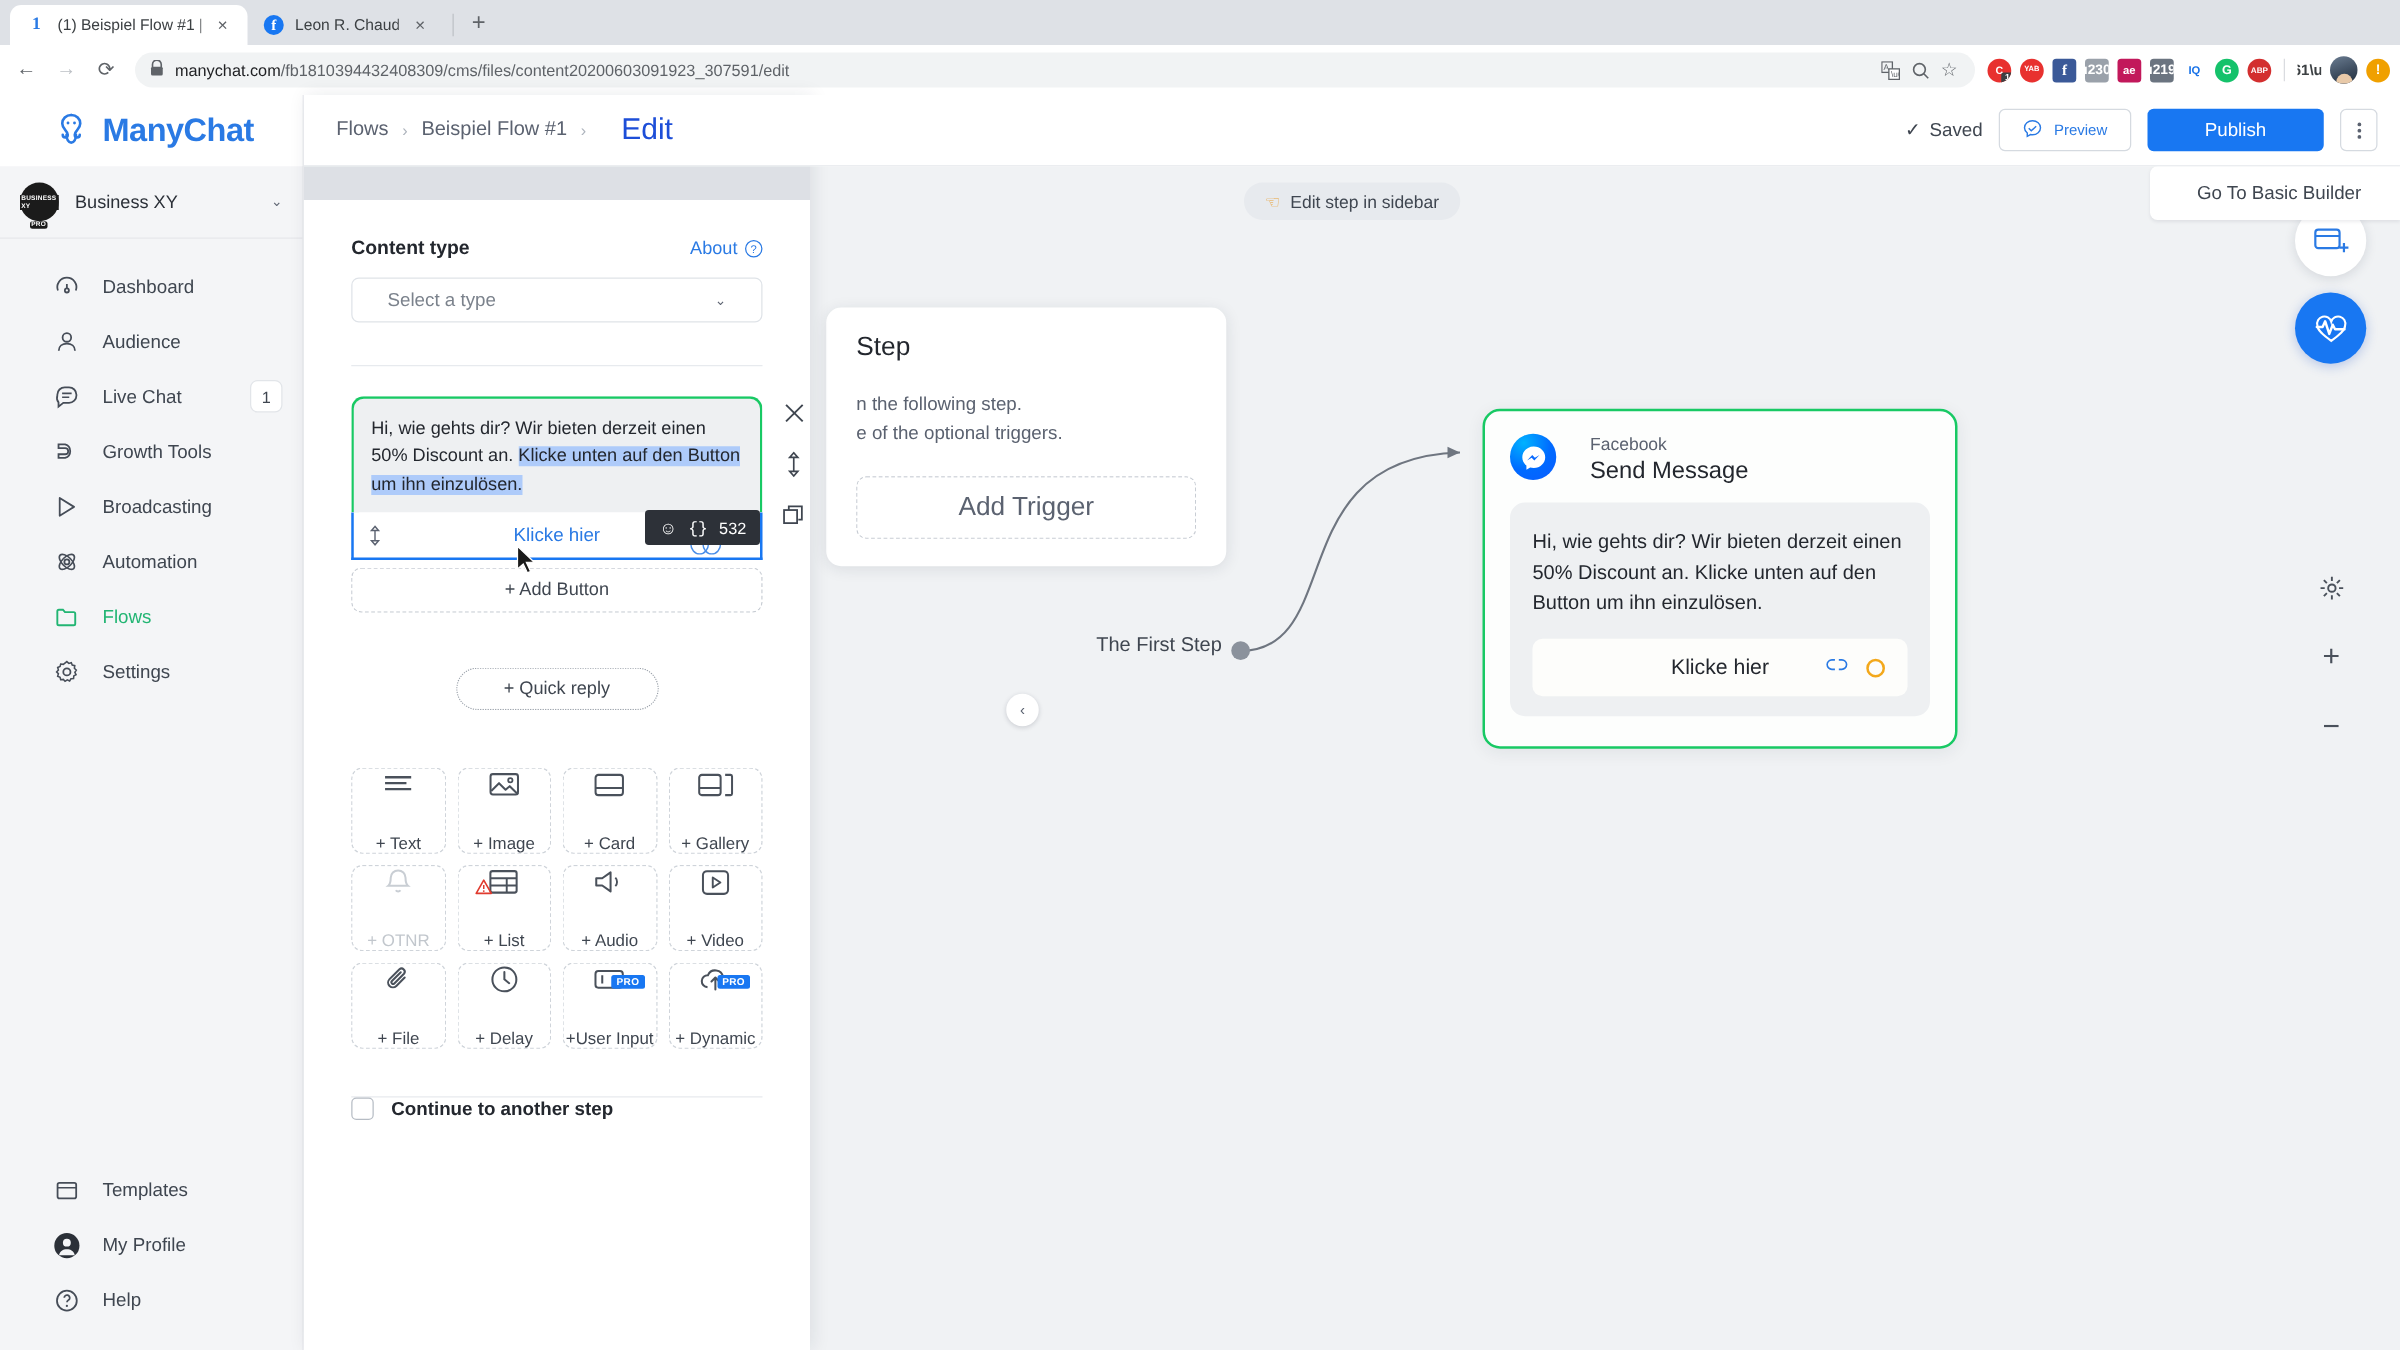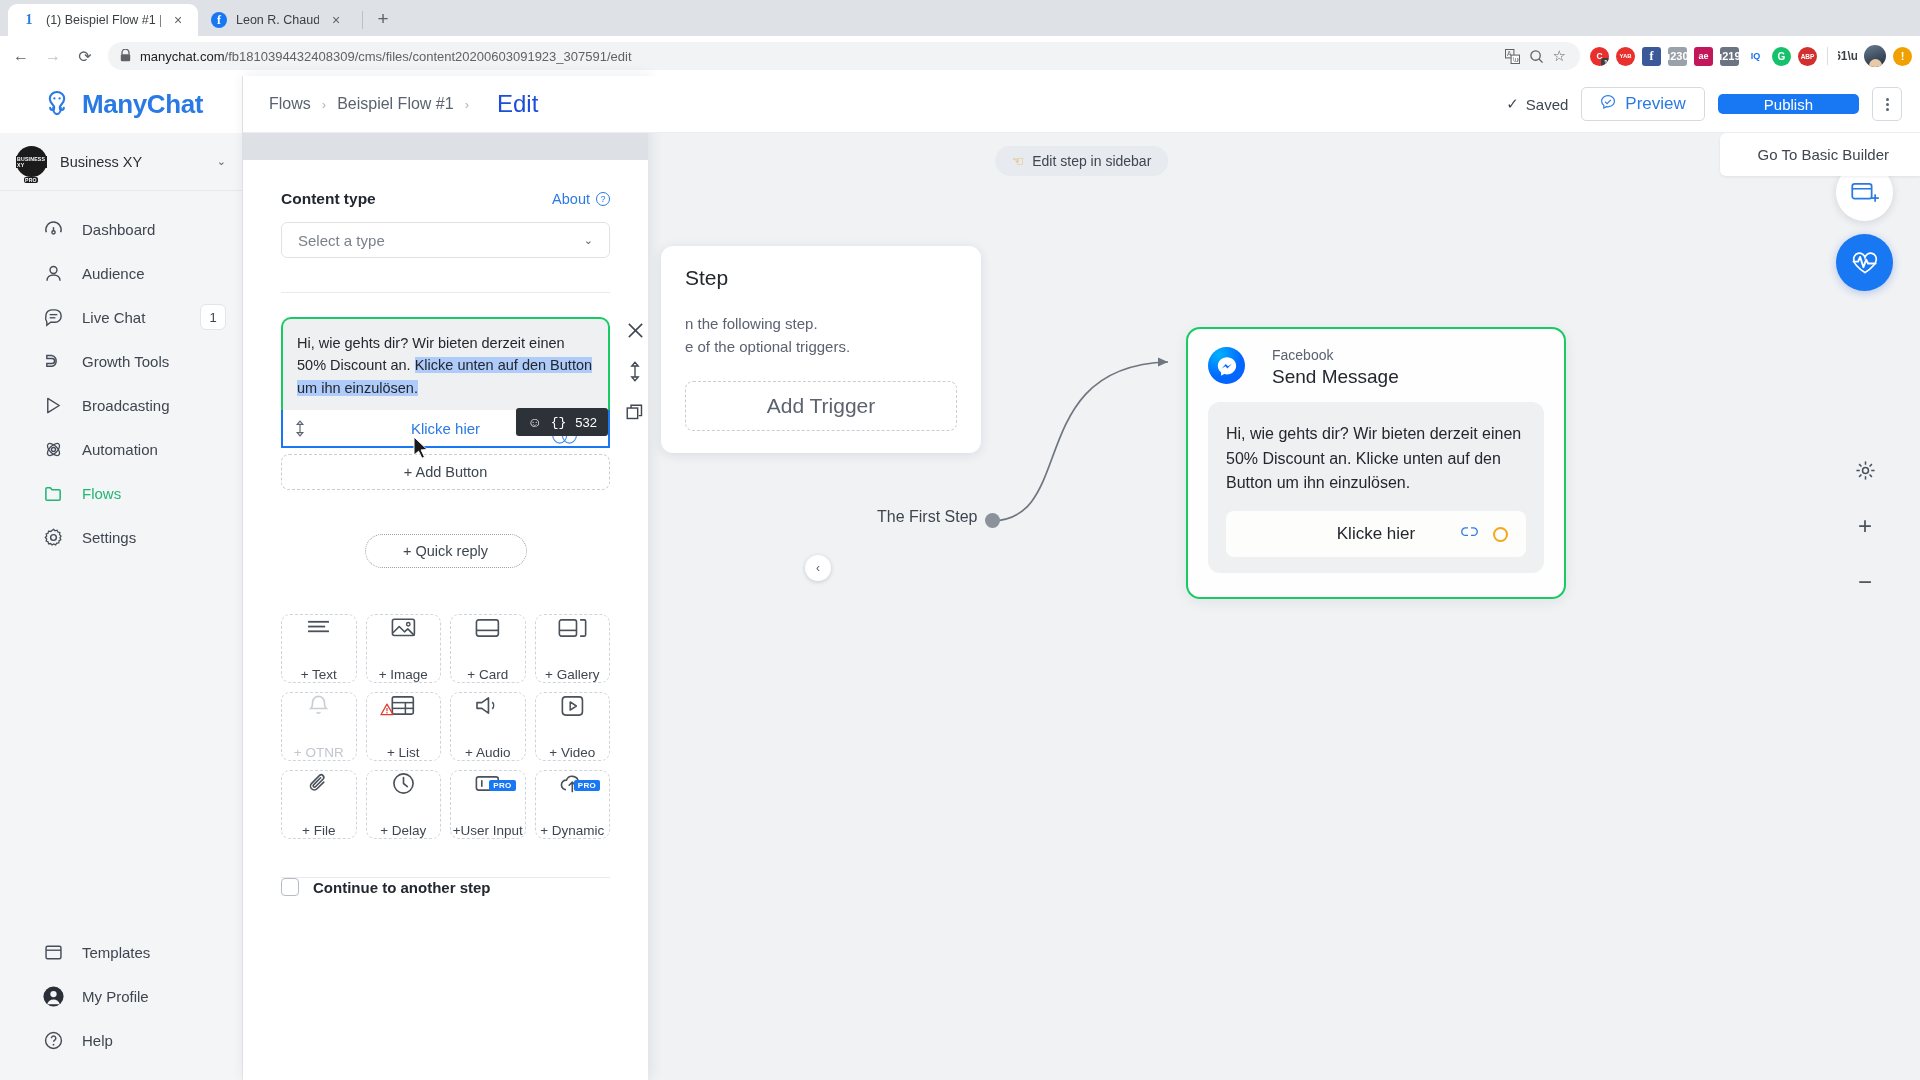--- a/index.html
+++ b/index.html
@@ -160,25 +160,25 @@
     background: #fff; display: flex; align-items: center;
     padding: 0 18px 0 26px; z-index: 6; border-bottom: 1px solid #ebedf0;
   }
   #breadcrumb { display: flex; align-items: center; gap: 11px; font-size: 16px; color: #5b6270; }
   #breadcrumb .crumb-sep { color: #aeb4bd; font-size: 13px; }
   #breadcrumb .crumb-current { font-size: 24px; color: #1d4ed8; margin-left: 17px; }
   #header-right { margin-left: auto; display: flex; align-items: center; gap: 13px; }
   #saved-label { display: flex; align-items: center; gap: 7px; font-size: 15px; color: #3f4650; }
   #preview-btn {
     height: 34px; padding: 0 18px; border: 1px solid #d5dae0; border-radius: 5px;
-    background: #fff; color: #2a7ae4; font-size: 17px;
+    background: #fff; color: #2a7ae4; font-size: 12px;
     display: flex; align-items: center; gap: 9px;
   }
   #publish-btn {
-    height: 20px; padding: 0 46px; border-radius: 5px; background: #1877f2;
+    height: 34px; padding: 0 46px; border-radius: 5px; background: #1877f2;
     color: #fff; font-size: 15px; display: flex; align-items: center;
     justify-content: center;
   }
   #kebab-btn {
     width: 30px; height: 34px; border: 1px solid #d5dae0; border-radius: 5px;
     background: #fff; display: flex; align-items: center; justify-content: center;
     color: #5b6270; font-size: 15px; letter-spacing: 0; line-height: 0.6;
     flex-direction: column;
   }
   #kebab-btn i { width: 3px; height: 3px; border-radius: 50%; background: #5b6270; margin: 1px 0; display: block; }
@@ -294,21 +294,21 @@
   #ct-about {
     margin-left: auto; display: flex; align-items: center; gap: 6px;
     font-size: 14.5px; color: #2a7ae4;
   }
   #ct-about .q {
     width: 14px; height: 14px; border-radius: 50%; border: 1.3px solid #2a7ae4;
     font-size: 9px; display: flex; align-items: center; justify-content: center;
   }
   #ct-select {
     height: 36px; border: 1px solid #dfe3e8; border-radius: 6px;
-    display: flex; align-items: center; padding: 0 16px;
+    display: flex; align-items: center; padding: 0 28px;
     font-size: 15px; color: #7b828c; gap: 28px;
   }
   #ct-select .caret { margin-left: auto; color: #5b6270; font-size: 11px; }
 
   #panel-divider { height: 1px; background: #e7eaee; margin: 34px 0 24px; }
 
   #msg-block { position: relative; }
   #msg-bubble {
     border: 2px solid #18c964; border-top-left-radius: 10px;
     border-top-right-radius: 10px; background: #eef0f2;

